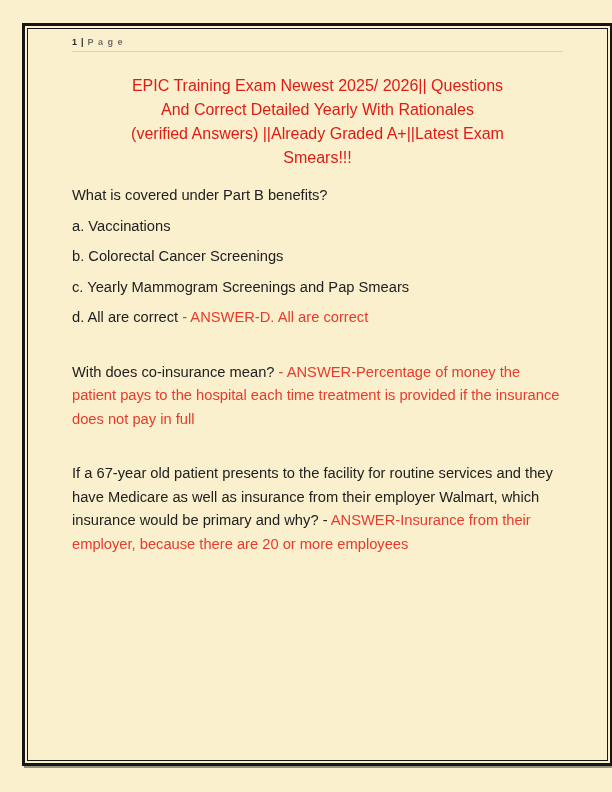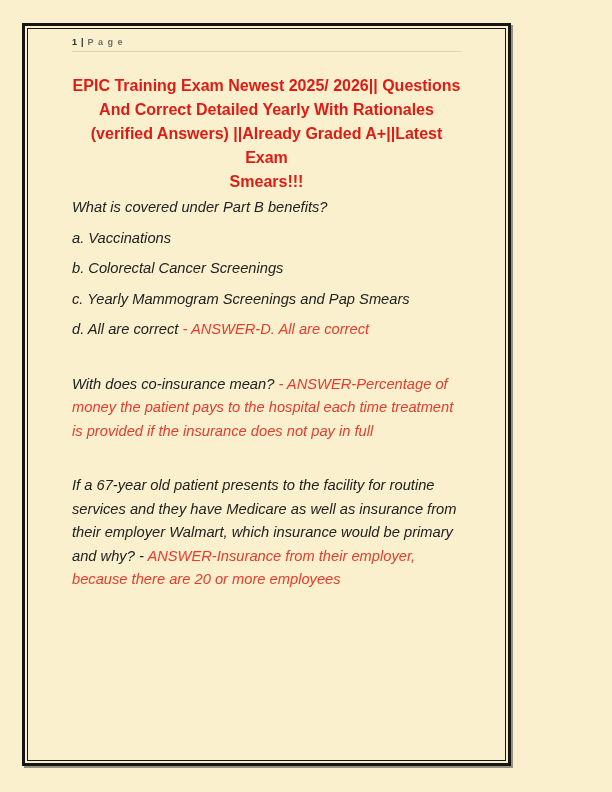--- a/index.html
+++ b/index.html
@@ -20,21 +20,21 @@
   body {
     width: 612px; height: 792px;
     background: var(--page-bg);
     position: relative;
     overflow: hidden;
     font-family: "Liberation Sans", sans-serif;
   }
   .frame {
     position: absolute;
     left: 22px; top: 23px;
-    width: 489px; height: 743px;
+    width: 591px; height: 743px;
     border: 3px solid var(--frame-border);
     box-shadow: 2px 2px 0 0 var(--frame-shadow);
   }
   .frame-inner {
     position: absolute;
     inset: 2px;
     border: 1px solid var(--frame-border);
   }
   .content {
     position: absolute;
@@ -54,25 +54,25 @@
   }
   .page-header .pw {
     color: var(--header-label);
     letter-spacing: 1px;
     font-weight: 600;
   }
   .title {
     margin-top: 22px;
     font-size: 16px;
     line-height: 24px;
-    font-weight: bold;
+    font-weight: normal;
     color: var(--title-red);
     text-align: center;
   }
-  .body-area { margin-top: 2px; font-style: italic; }
+  .body-area { margin-top: 14px; }
   .qa-block { margin-bottom: 31px; }
   .qa-block p {
     margin: 0 0 7px 0;
     font-size: 14.7px;
     line-height: 23.5px;
     color: var(--body-text);
   }
   .seg-answer { color: var(--answer-red); }
 </style>
 </head>

